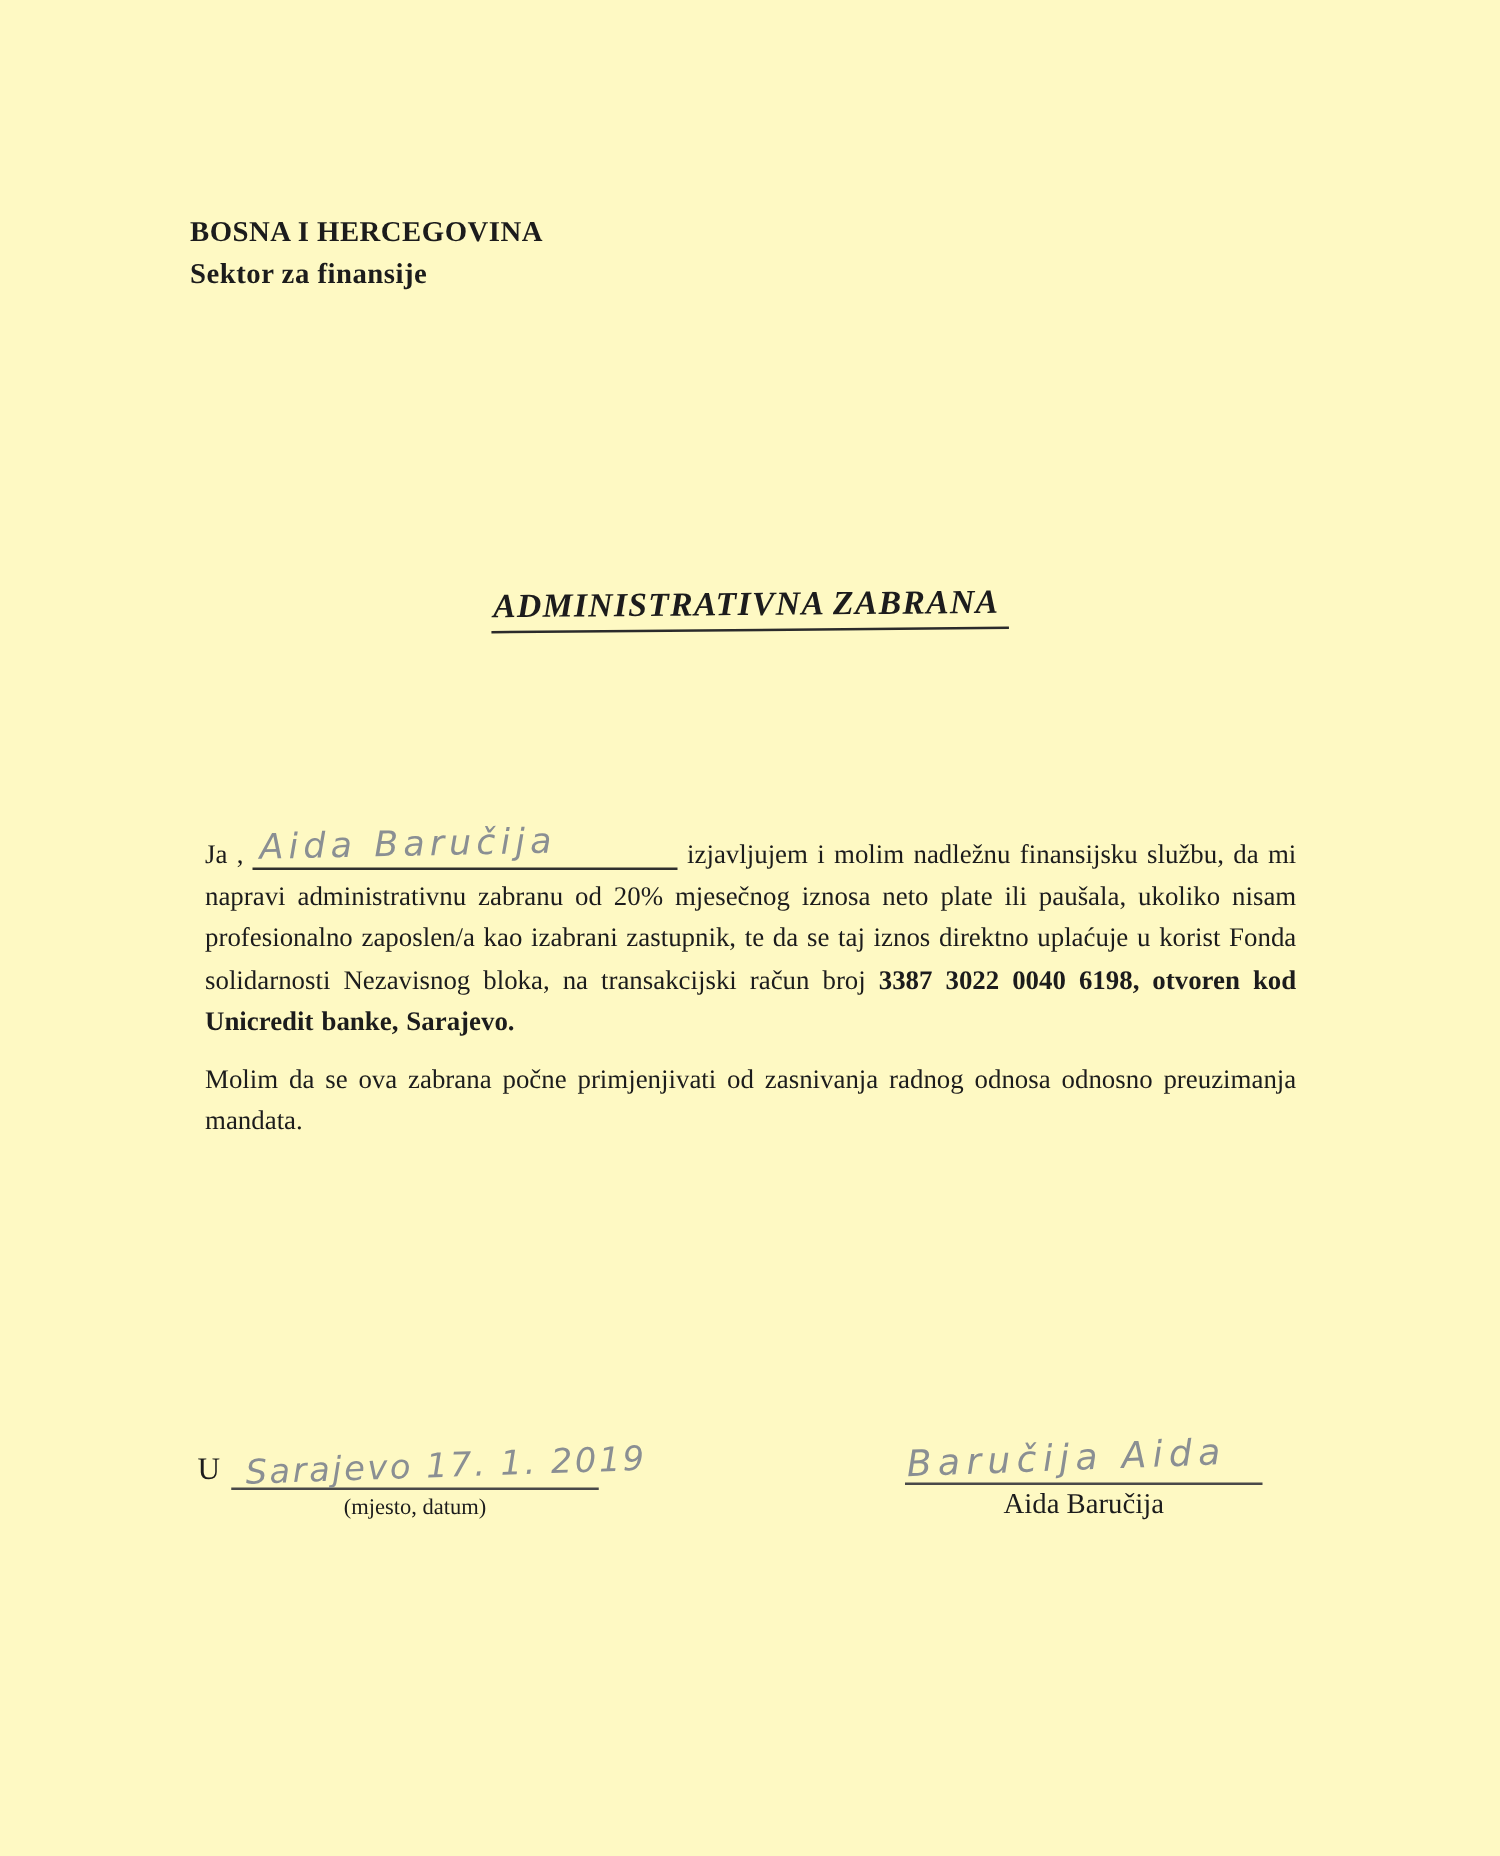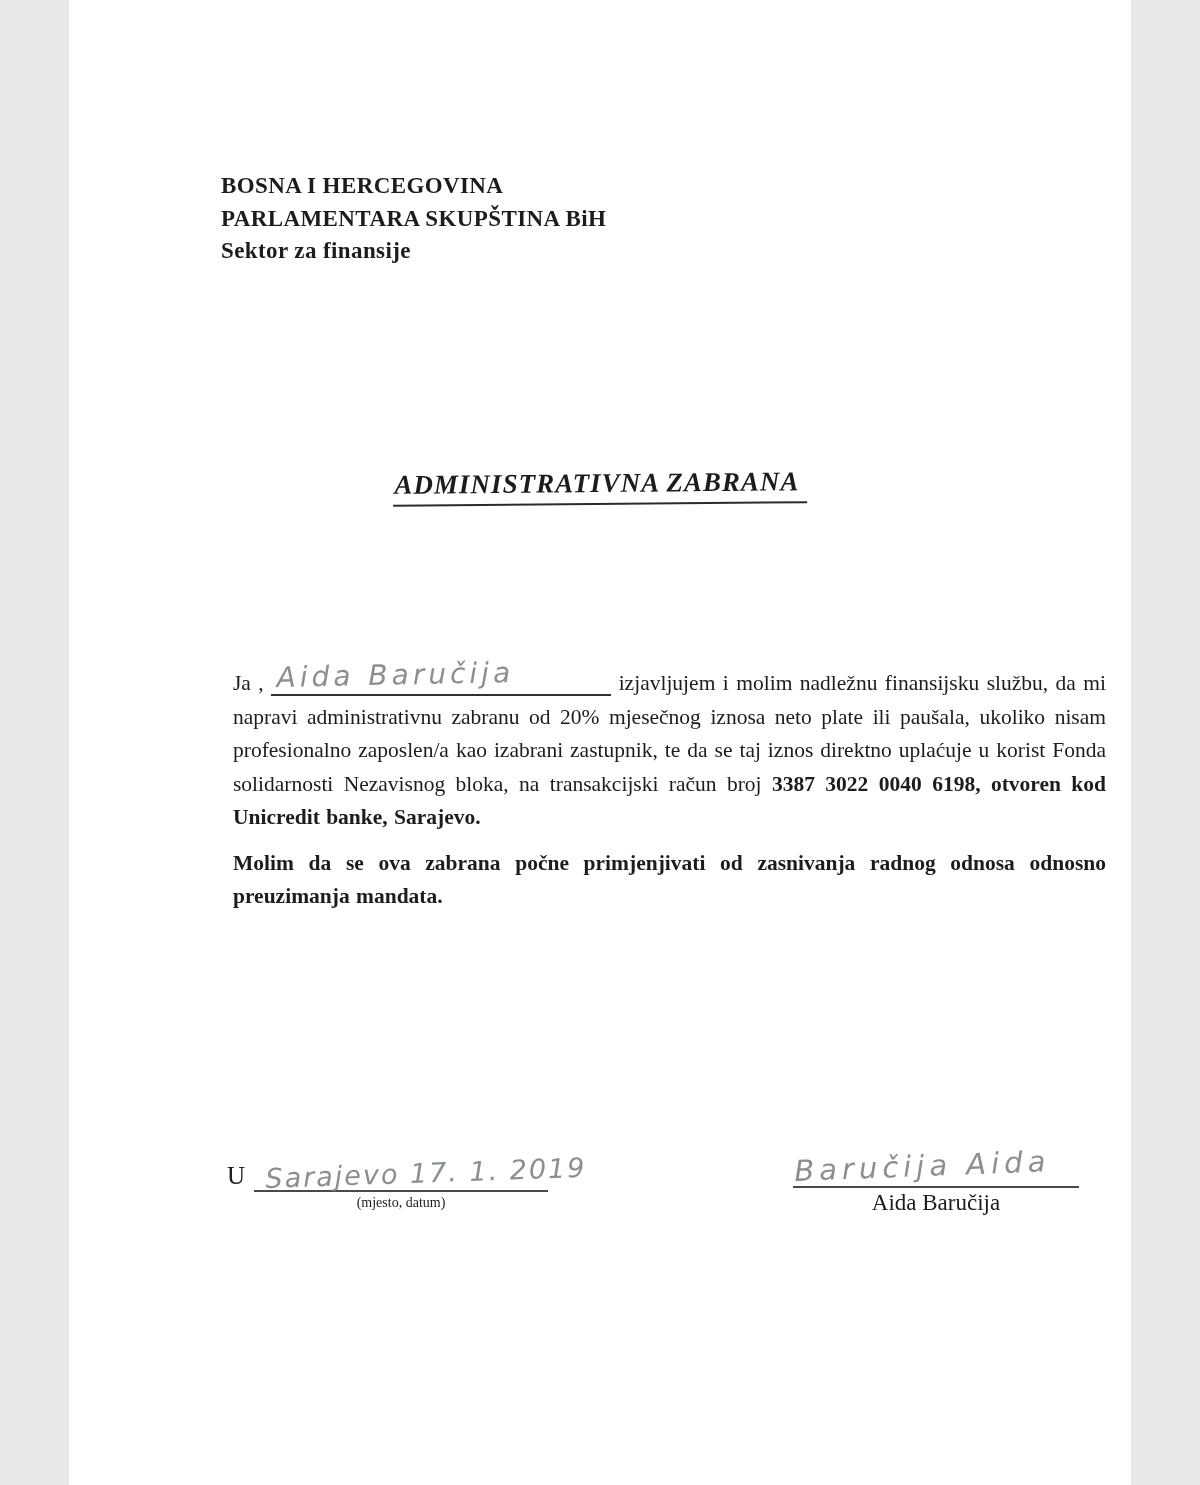--- a/index.html
+++ b/index.html
@@ -2,24 +2,24 @@
 <html><head>
 <meta charset="utf-8">
 <style>
   html, body {
     margin: 0;
     padding: 0;
     background: #e8e8e8;
   }
   .page {
     position: relative;
-    width: 1062px;
+    width: 1200px;
     height: 1485px;
     margin: 0 auto;
-    background: #ffffff;
+    background: #fef9c3;
     font-family: "Liberation Serif", "DejaVu Serif", serif;
     color: #1c1c1c;
     overflow: hidden;
   }
 
   
   .letterhead {
     position: absolute;
     left: 152px;
     top: 170px;
@@ -55,21 +55,21 @@
     left: 152px;
     top: 652px;
     width: 897px;
     font-size: 21.5px;
     line-height: 33.5px;
     text-align: justify;
     word-spacing: 1px;
   }
   .body-text p { margin: 12px; }
   .p1 { margin-bottom: 28px; }
-  .p2 { margin-bottom: 16px; font-weight: bold; }
+  .p2 { margin-bottom: 16px; }
   .bold { font-weight: bold; }
 
   .blank {
     display: inline-block;
     width: 340px;
     height: 30px;
     vertical-align: -6px;
     border-bottom: 2px solid #30302e;
     position: relative;
   }
@@ -120,21 +120,21 @@
     bottom: -4px;
     font-size: 27px;
     letter-spacing: 2px;
     transform: rotate(-2deg);
     transform-origin: left bottom;
   }
   .sig-left .sig-caption {
     margin-left: 27px;
     width: 294px;
     text-align: center;
-    font-size: 14px;
+    font-size: 18px;
     padding-top: 3px;
   }
 
   .sig-right {
     position: absolute;
     left: 724px;
     top: 1134px;
   }
   .sig-line-r {
     width: 286px;
@@ -158,21 +158,20 @@
     padding-top: 2px;
   }
 </style>
 </head>
 <body>
 
 <div class="page">
 
   <div class="letterhead">
     <div>BOSNA I HERCEGOVINA</div>
-    <div>PARLAMENTARA SKUPŠTINA BiH</div>
     <div>Sektor za finansije</div>
   </div>
 
   <div class="title-wrap">
     <h1 class="doc-title">ADMINISTRATIVNA ZABRANA</h1>
   </div>
 
   <div class="body-text">
     <p class="p1"><span>Ja ,</span>
       <span class="blank"><span class="handwriting hw-name">Aida Baručija</span></span>

